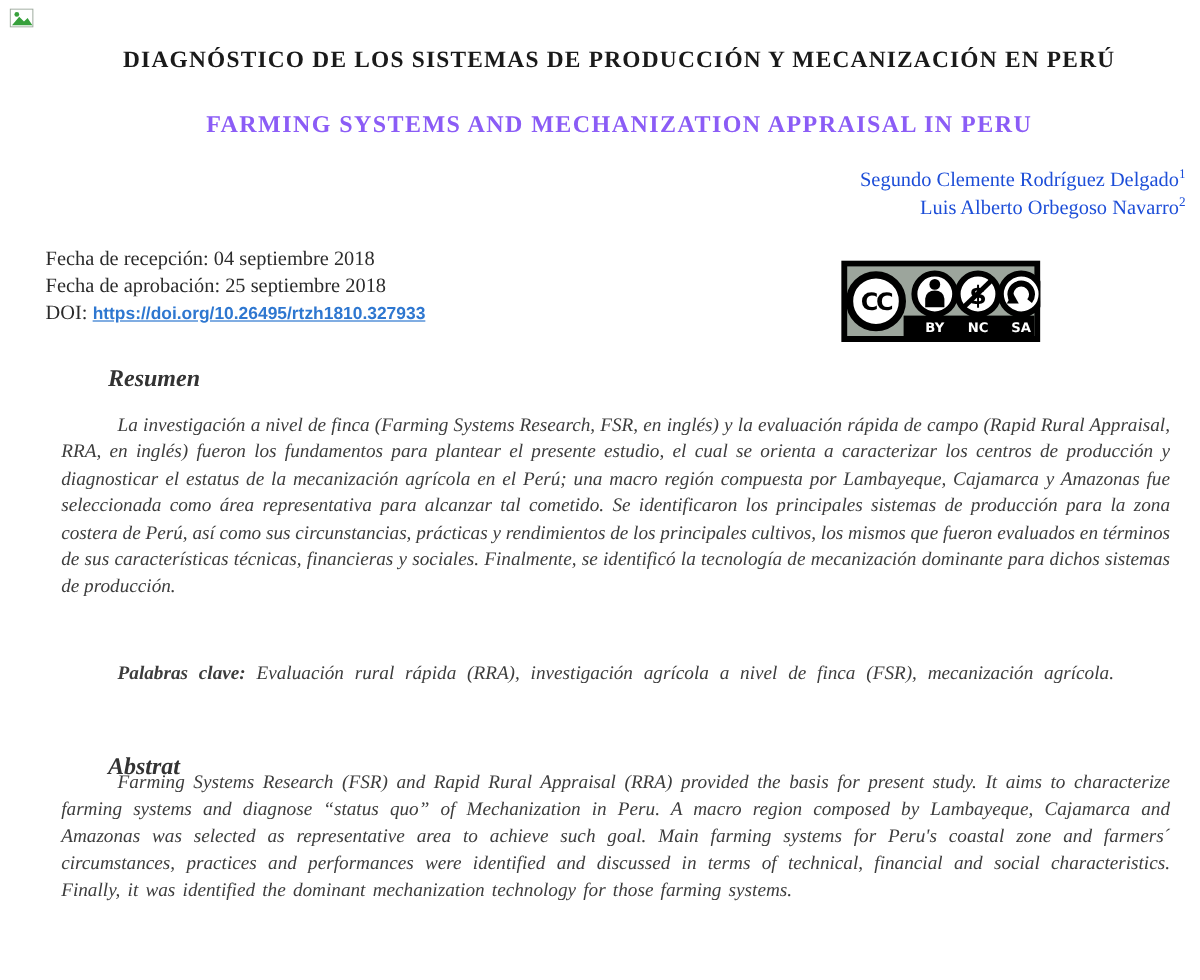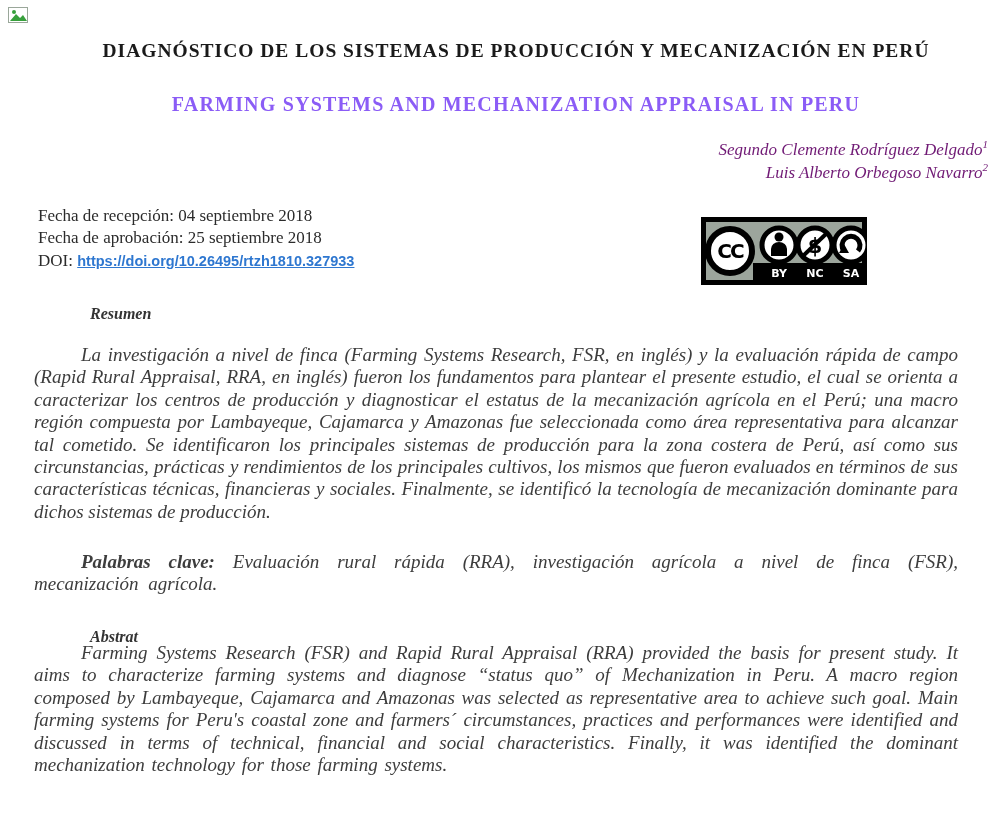--- a/index.html
+++ b/index.html
@@ -9,39 +9,39 @@
   }
   .center{left:0;right:0;text-align:center;}
   .abs{position:absolute;}
   #doc-title{
     top:40px;font-size:19.5px;font-weight:bold;color:#1a1a1a;letter-spacing:1px;
   }
   #doc-subtitle{
     top:93px;font-size:20px;font-weight:bold;color:#8b5cf6;letter-spacing:1.2px;
   }
   #authors{
-    top:139px;right:44px;text-align:right;font-style:italic;font-size:17px;
-    line-height:22.5px;color:#701a75;
+    top:139px;right:44px;text-align:right;font-size:17px;
+    line-height:22.5px;color:#1d4ed8;
   }
   #authors sup{font-size:11px;line-height:0;}
   #meta{
     top:205px;left:38px;font-size:17px;line-height:22.4px;color:#2b2b2b;
   }
   #doi-link{
     font-family:"Liberation Sans",sans-serif;font-weight:bold;font-size:14.5px;
     text-decoration:underline;cursor:pointer;
   }
   #license-badge{top:217px;left:701px;width:166px;height:68px;cursor:pointer;}
   .section-heading{
-    font-size:16px;font-weight:bold;font-style:italic;color:#333;
+    font-size:20px;font-weight:bold;font-style:italic;color:#333;
   }
   #resumen-heading{top:305px;left:90px;}
   #abstract-heading{top:628px;left:90px;}
   .body-par{
-    left:34px;width:924px;font-style:italic;font-size:19px;line-height:22.4px;
+    left:51px;width:924px;font-style:italic;font-size:16px;line-height:22.4px;
     text-align:justify;text-indent:47px;color:#3d3d3d;margin:0;
   }
   #resumen-body{top:344px;}
   #palabras-par{top:551px;word-spacing:5px;}
   #abstract-body{top:642px;word-spacing:2px;}
   #keywords-par{top:788px;word-spacing:2px;}
   .kw-label{font-weight:bold;}
   #broken-image-icon{top:7px;left:8px;width:20px;height:16px;}
 </style>
 </head>

